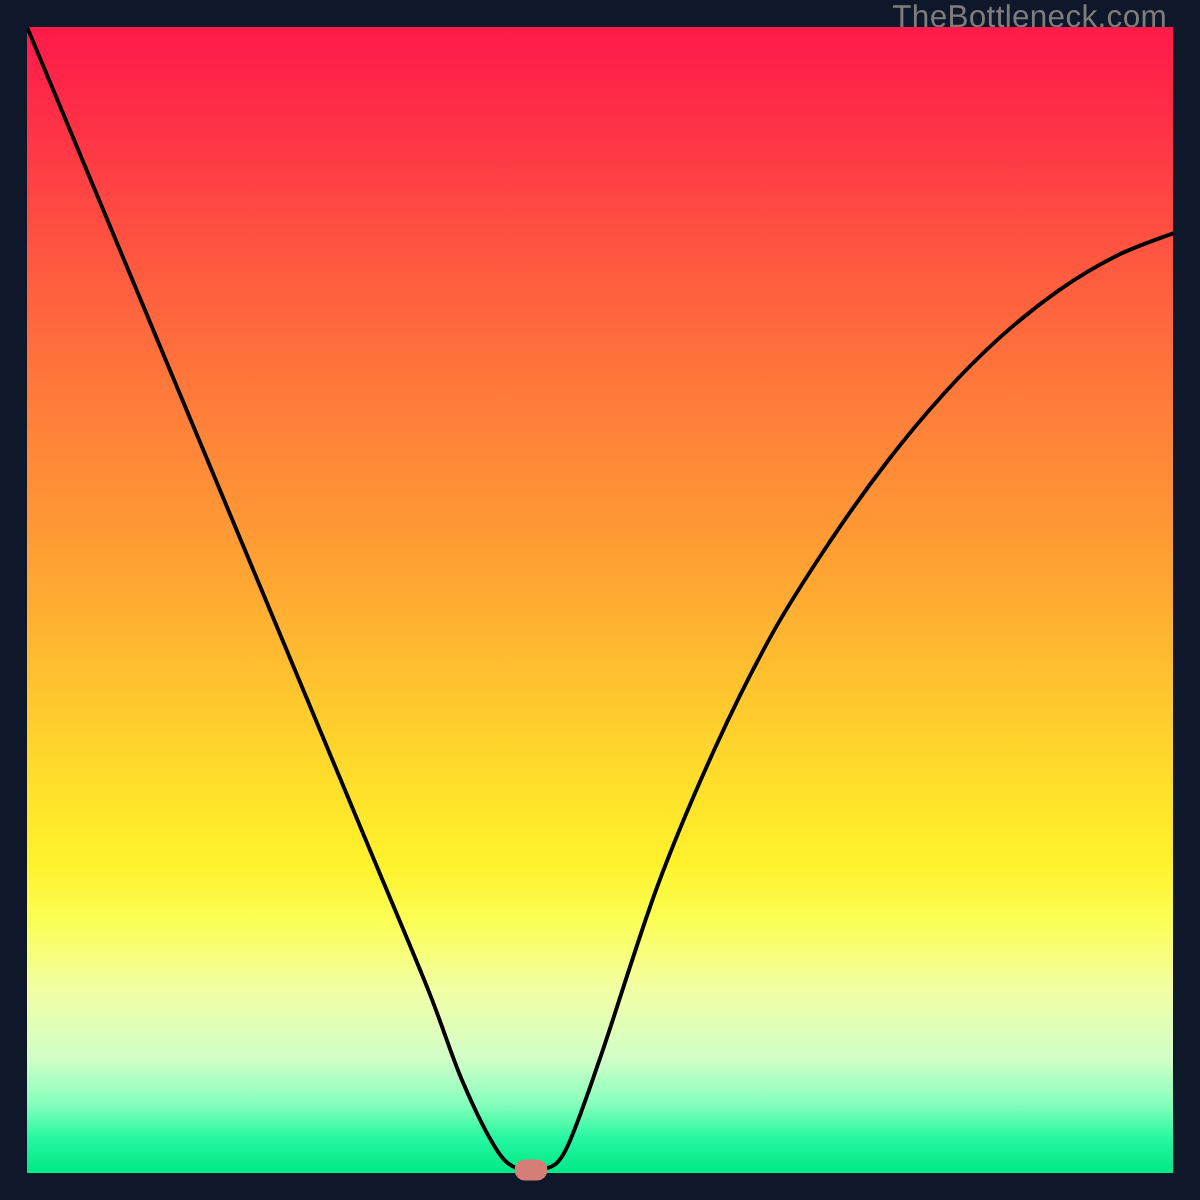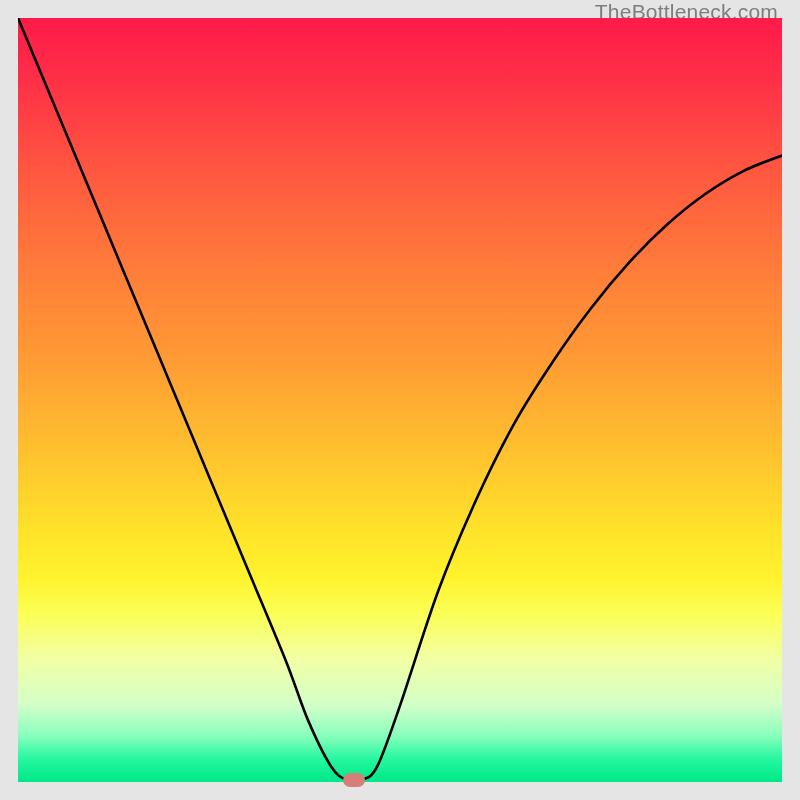--- a/index.html
+++ b/index.html
@@ -8,21 +8,21 @@
     width: 800px;
     height: 800px;
     background: #000;
     overflow: hidden;
     font-family: Arial, Helvetica, sans-serif;
   }
   .frame {
     position: relative;
     width: 800px;
     height: 800px;
-    background: #e5e5e5;
+    background: #0f172a;
     text-decoration: underline;
   }
   .plot-area {
     position: absolute;
     left: 18px;
     top: 18px;
     width: 764px;
     height: 764px;
     
     background: linear-gradient(to bottom,

